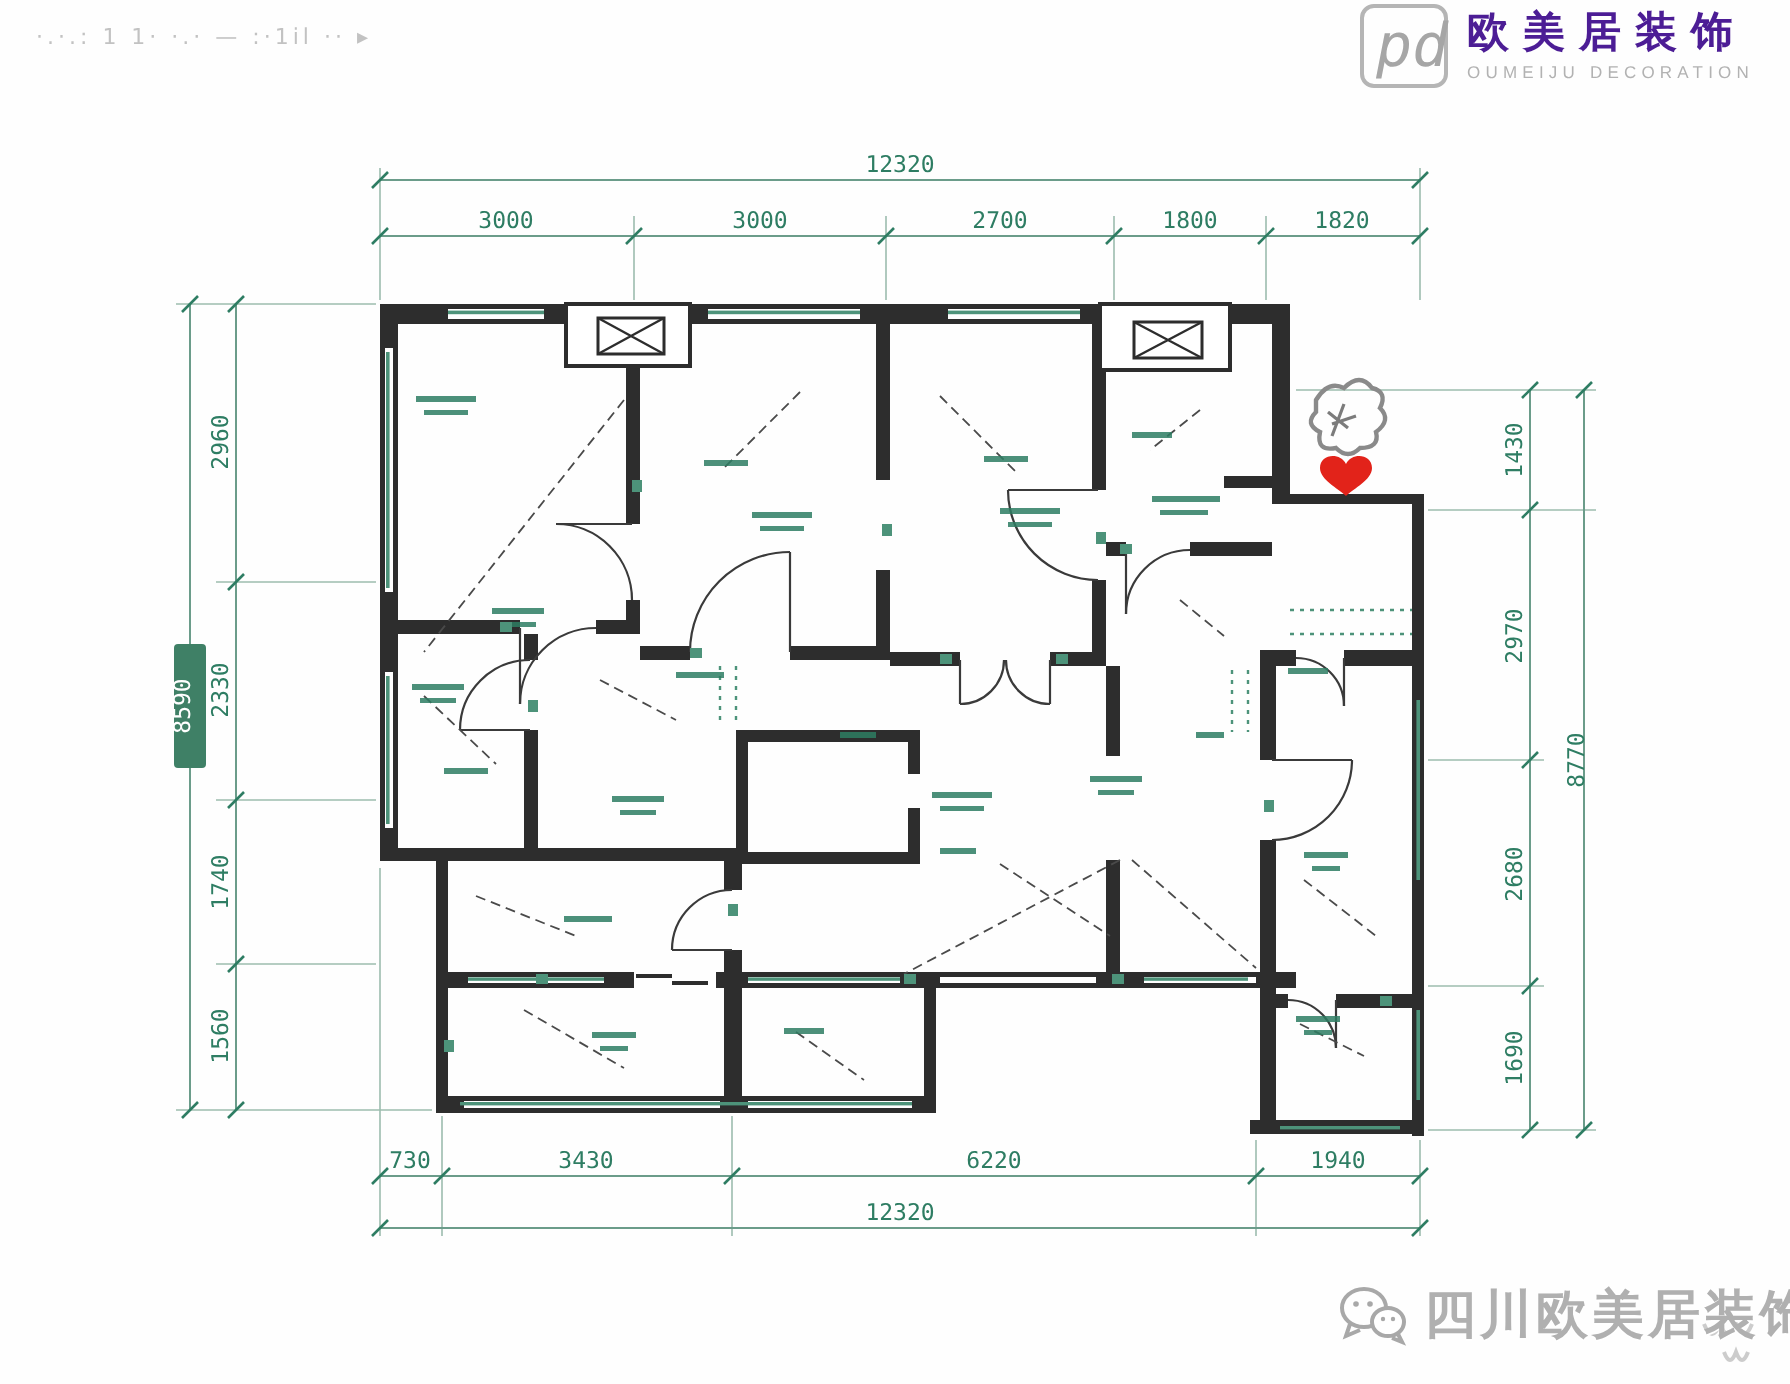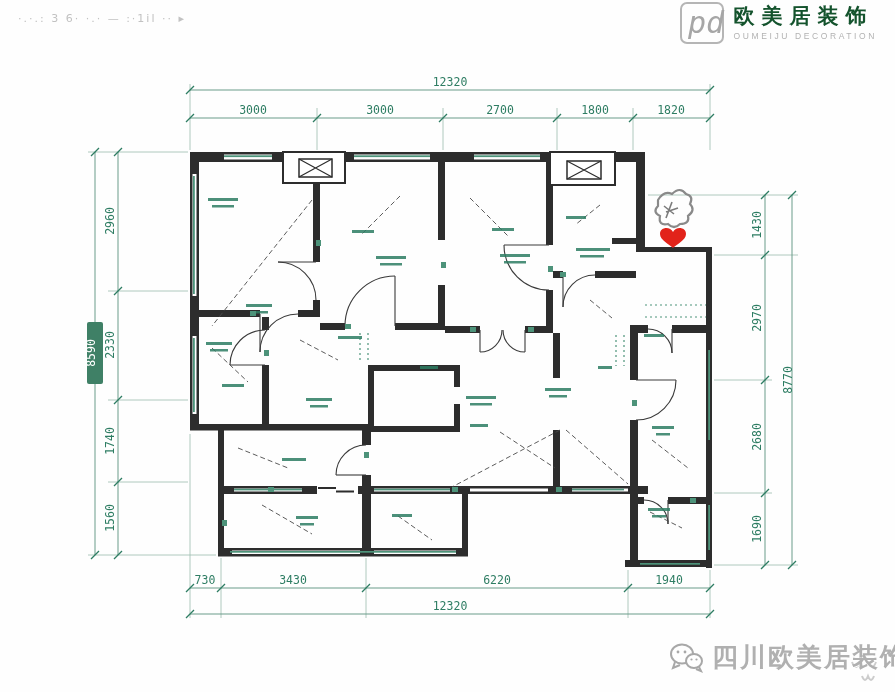--- a/index.html
+++ b/index.html
@@ -3,35 +3,35 @@
 <meta charset="utf-8">
 <style>
   html,body{margin:0;padding:0;background:#fff;}
   #stage{position:relative;width:895px;height:692px;background:#fefefe;overflow:hidden;
          font-family:"Liberation Sans",sans-serif;}
   .wm-tl{position:absolute;left:18px;top:12px;color:#c2c2c2;font-size:11px;letter-spacing:2px;
          font-family:"DejaVu Sans",sans-serif;}
   .logo{position:absolute;right:18px;top:0;display:flex;align-items:center;gap:8px;}
   .logo-mark{width:48px;height:46px;}
   .logo-txt{display:flex;flex-direction:column;}
-  .logo-cn{color:#14532d;font-size:21px;font-weight:600;letter-spacing:7px;line-height:1.1;
+  .logo-cn{color:#4c1d95;font-size:21px;font-weight:600;letter-spacing:7px;line-height:1.1;
            font-family:"Liberation Serif",serif;white-space:nowrap;}
   .logo-en{color:#b2b2b2;font-size:8.5px;letter-spacing:2.6px;margin-top:2px;
            font-family:Liberation Sans, sans-serif;white-space:nowrap;}
   .footer{position:absolute;left:668px;top:640px;display:flex;align-items:center;gap:8px;}
   .footer-cn{color:#b0b0b0;font-size:26px;font-weight:700;letter-spacing:2px;
              font-family:"Liberation Serif",serif;text-shadow:0 1px 0 #fff;white-space:nowrap;}
   svg text{font-family:"DejaVu Sans Mono","Liberation Mono",monospace;}
 </style>
 </head>
 <body>
 
 <div id="stage">
 
-  <div class="wm-tl">·.·.: 3 6· ·.· —   :·1il ·· ▸</div>
+  <div class="wm-tl">·.·.: 1 1· ·.· —   :·1il ·· ▸</div>
 
   <div class="logo">
     <svg class="logo-mark" viewBox="0 0 48 46">
       <rect x="3" y="3" width="42" height="40" rx="6" fill="none" stroke="#b5b5b5" stroke-width="2"></rect>
       <text x="10" y="33" font-size="30" font-style="italic" font-family="Liberation Serif,serif" fill="#a6a6a6">pd</text>
     </svg>
     <div class="logo-txt">
       <div class="logo-cn">欧美居装饰</div>
       <div class="logo-en">OUMEIJU DECORATION</div>
     </div>

